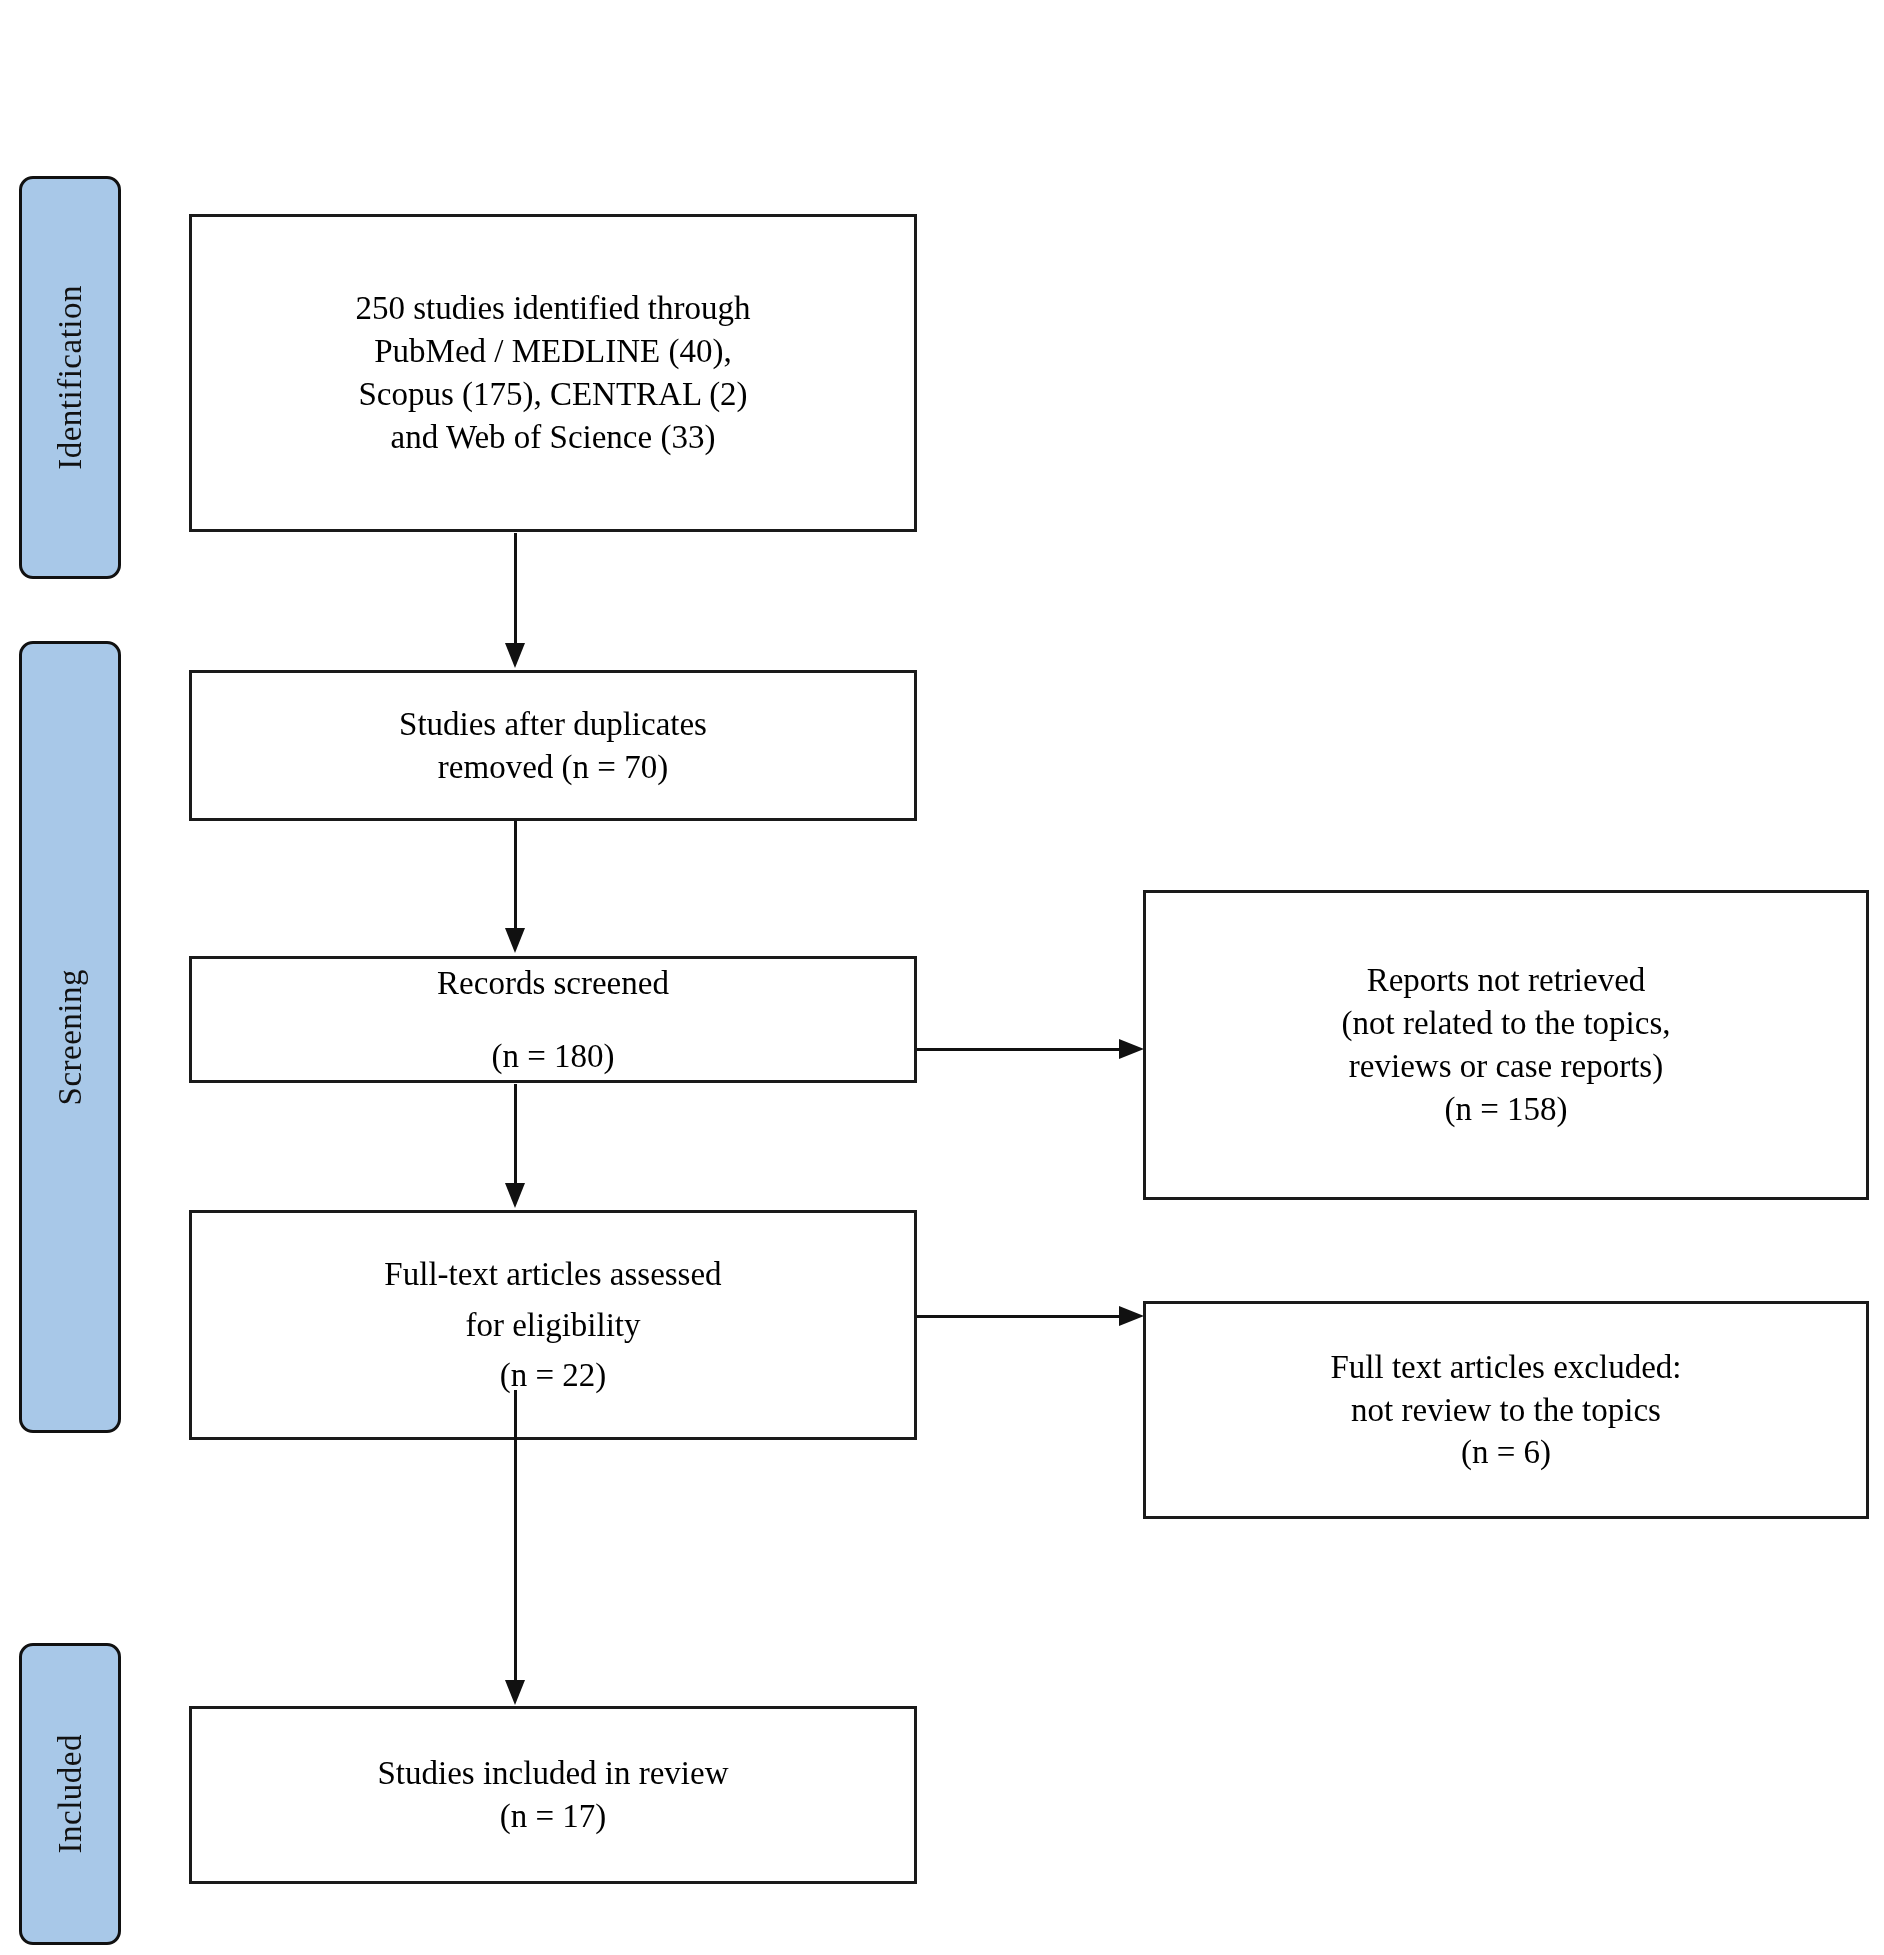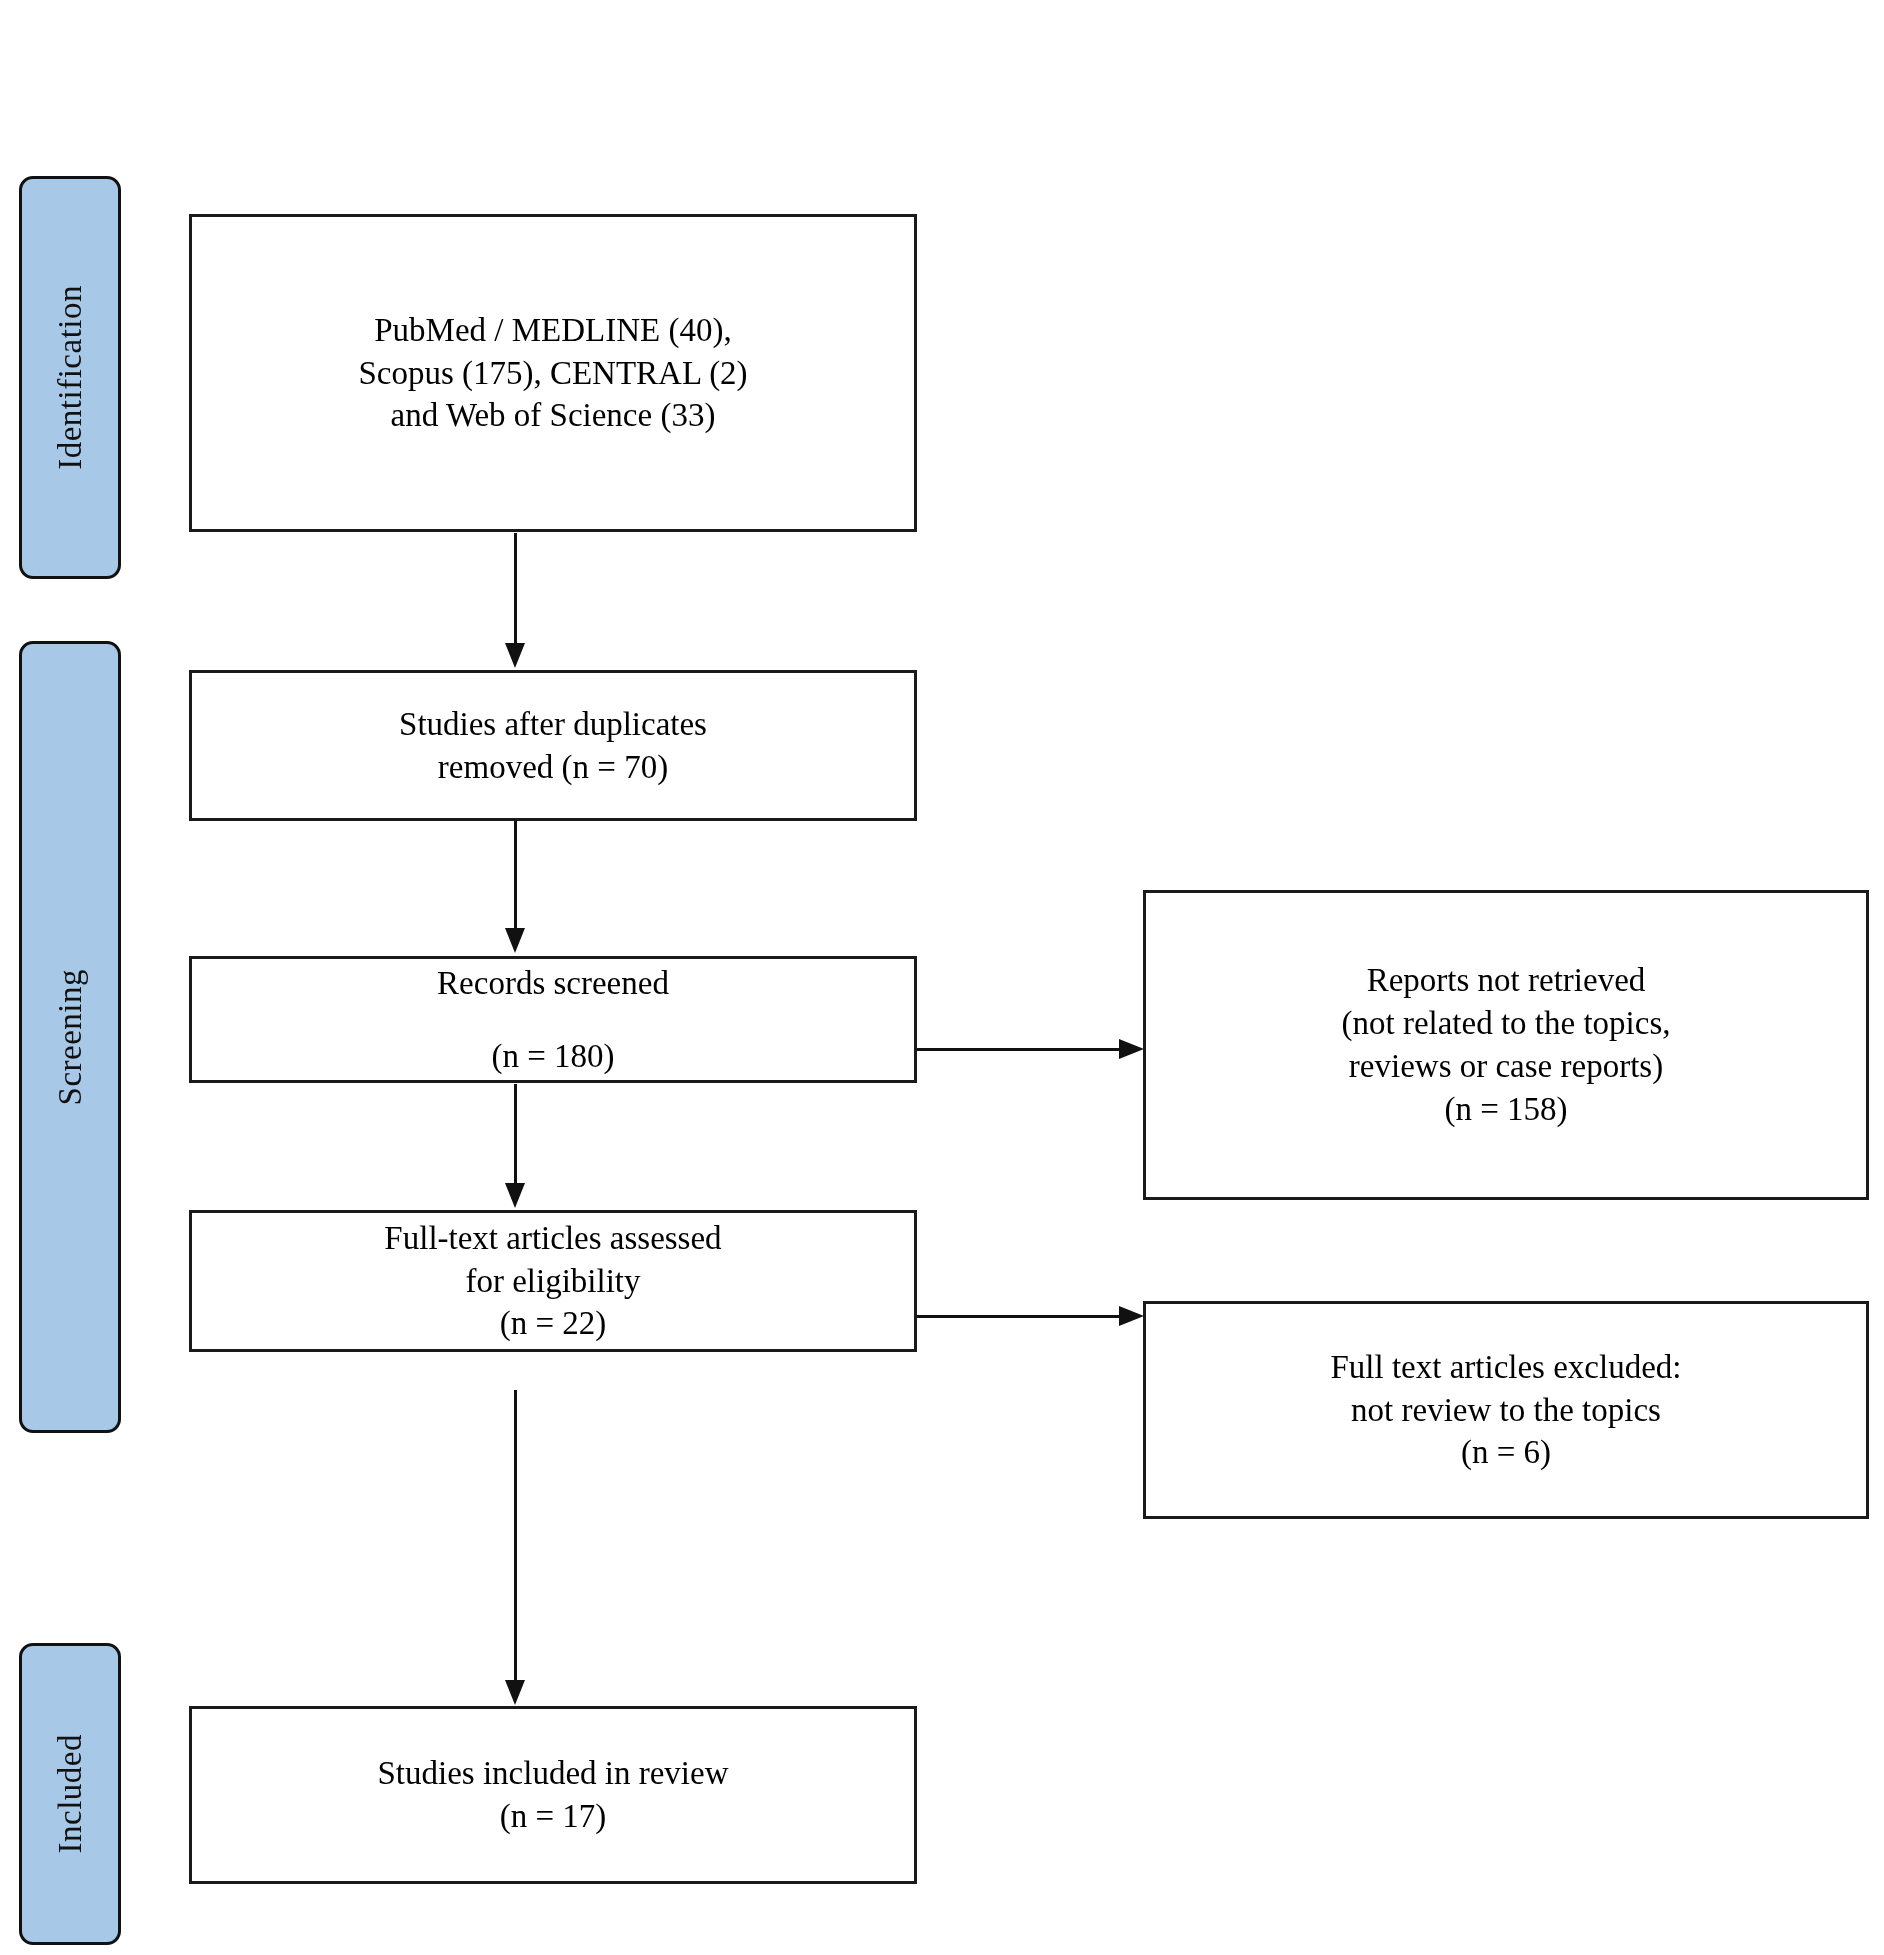--- a/index.html
+++ b/index.html
@@ -64,21 +64,21 @@
   .box .line{display:block;white-space:nowrap;}
 
   
   .col-main{ left:189px; width:728px; }
   
   .col-right{ left:1143px; width:726px; }
 
   #box-identified  { top:214px;  height:318px; }
   #box-duplicates  { top:670px; height:151px; }
   #box-screened    { top:956px; height:127px;gap:30px; }
-  #box-fulltext    { top:1210px; height:142px; }
+  #box-fulltext    { top:1210px; height:230px;gap:8px; }
   #box-included    { top:1706px; height:178px; }
 
   #box-notretrieved{ top:890px; height:310px; }
   #box-excluded    { top:1301px; height:218px; }
 
   
   .arrow-v{ position:absolute; width:21.5px; }
   .arrow-v .shaft{
     position:absolute; left:9.2px; top:0; width:3.2px; height:calc(100% - 24px);
     background:#111;
@@ -120,20 +120,21 @@
     <span>Identification</span>
   </div>
   <div class="stage" id="stage-screening">
     <span>Screening</span>
   </div>
   <div class="stage" id="stage-included">
     <span>Included</span>
   </div>
 
   <div class="box col-main" id="box-identified">
+    <span class="line">250 studies identified through</span>
     <span class="line">PubMed / MEDLINE (40),</span>
     <span class="line">Scopus (175), CENTRAL (2)</span>
     <span class="line">and Web of Science (33)</span>
   </div>
 
   <div class="arrow-v" id="arrow-1">
     <div class="shaft"></div>
     <div class="head"></div>
   </div>
 

